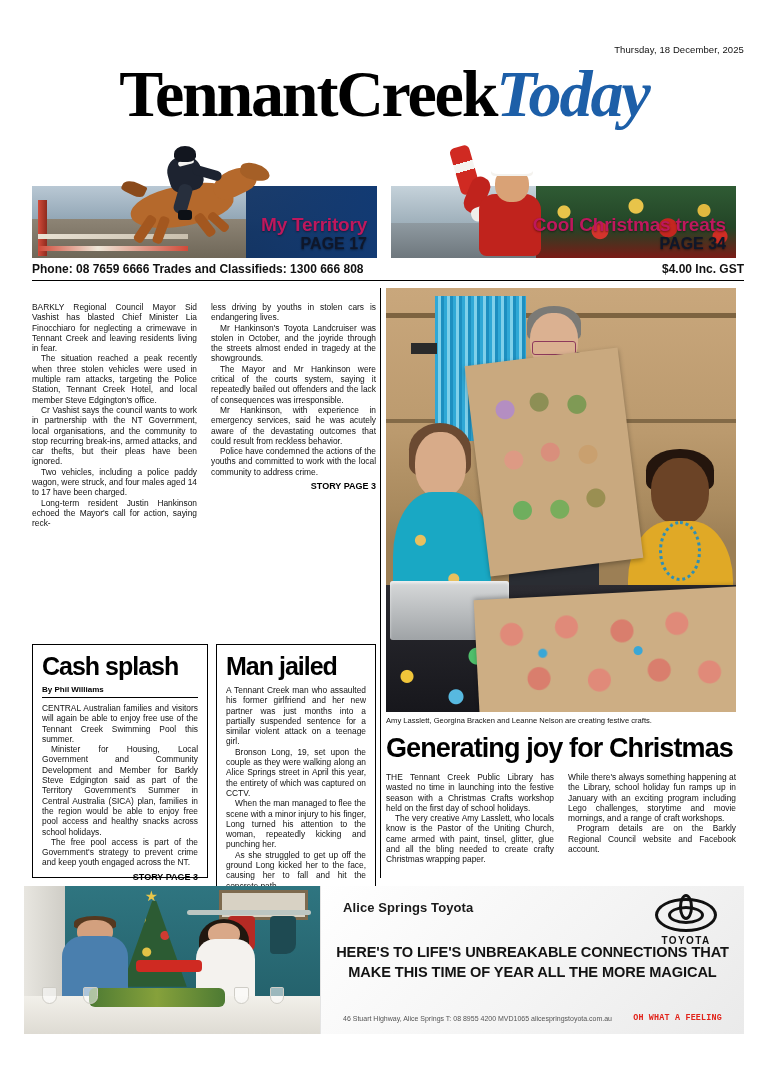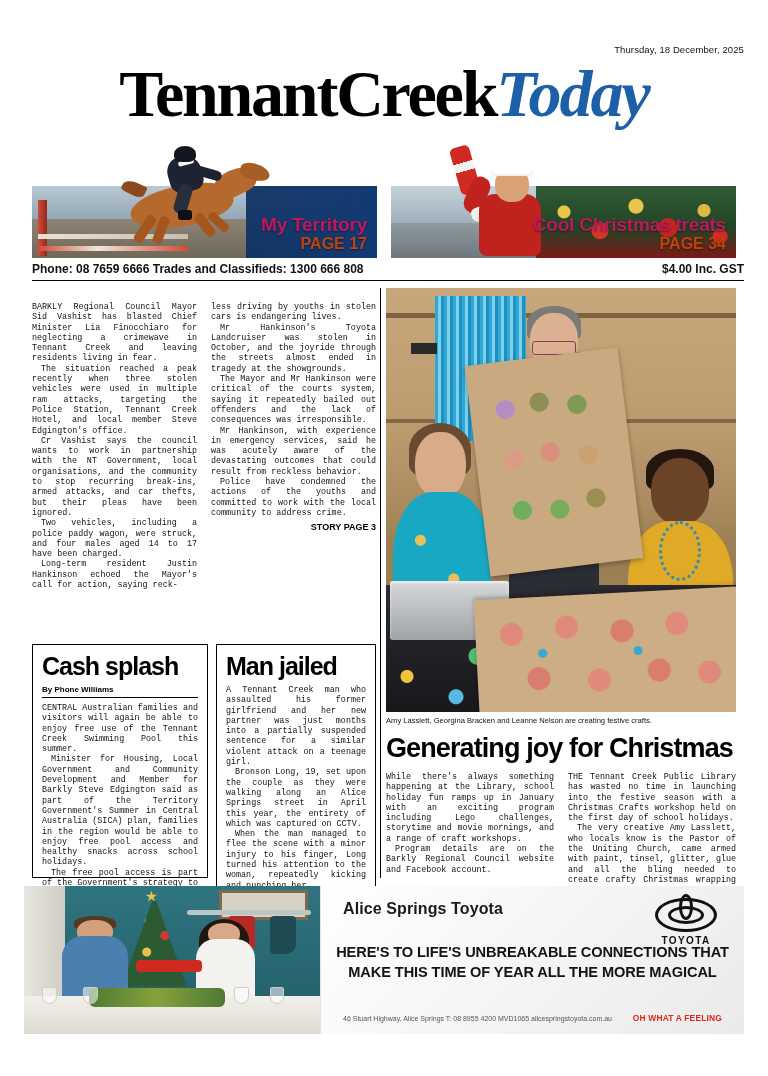--- a/index.html
+++ b/index.html
@@ -118,42 +118,42 @@
     background:linear-gradient(180deg,#d02a22 0 34%, #f5f3ef 34% 52%, #d02a22 52% 100%);
     border-radius:5px; transform:rotate(-16deg); }
   .promo-text { position:absolute; right:10px; bottom:6px; text-align:right; z-index:4; }
   .promo-title {
     font-family:"Liberation Sans", sans-serif; font-weight:700;
     font-size:19px; color:#be185d; line-height:21px; letter-spacing:-.2px;
     text-shadow:0 1px 2px rgba(0,0,0,.45);
   }
   .promo-page {
     font-family:"Liberation Sans", sans-serif; font-weight:700;
-    font-size:16px; color:#c2410c; line-height:17px; letter-spacing:0px;
+    font-size:16px; color:#0f172a; line-height:17px; letter-spacing:0px;
     text-shadow:0 1px 2px rgba(0,0,0,.45);
   }
 
   
   .contactbar {
     position:absolute; left:32px; right:24px; top:262px; height:16px;
     font-family:"Liberation Sans", sans-serif; font-size:12px; font-weight:700; color:#111;
   }
   .contactbar .right { position:absolute; right:0; top:0; }
   .rule-top { position:absolute; left:32px; right:24px; top:280px; height:1px; background:#000; }
 
   
   .leadwrap { position:absolute; left:32px; top:288px; width:344px; }
   .lead-head {
     font-family:"Liberation Sans", sans-serif; font-weight:700;
     font-size:75px; line-height:73px; letter-spacing:-3px; color:#000;
   }
   .lead-cols { margin-top:14px; display:flex; gap:14px; }
   .lead-col { width:165px; }
   .bodytext {
-    font-family:Liberation Mono, monospace; font-size:8.4px; line-height:10.3px;
+    font-family:Liberation Sans, sans-serif; font-size:8.4px; line-height:10.3px;
     color:#111; text-align:justify; hyphens:auto;
   }
   .bodytext p { text-indent:9px; }
   .bodytext p.first { text-indent:0; }
   .storyref {
     font-family:"Liberation Sans", sans-serif; font-weight:700;
     font-size:9px; text-align:right; margin-top:4px; color:#000;
   }
 
   
@@ -324,21 +324,21 @@
   .ad-glass.g3 { right:24%; } .ad-glass.g4 { right:12%; }
 
   .ad-right {
     position:absolute; left:320px; top:886px; width:424px; height:148px;
     background:linear-gradient(135deg,#ffffff 0%, #f4f4f4 55%, #eaeaea 100%);
     border-left:1px solid #e4e4e4;
   }
   .ad-dealer {
     position:absolute; left:22px; top:14px;
     font-family:"Liberation Sans", sans-serif; font-weight:700;
-    font-size:16px; color:#1a1a1a; letter-spacing:.1px;
+    font-size:13px; color:#1a1a1a; letter-spacing:.1px;
   }
   .toyota-logo { position:absolute; right:22px; top:8px; width:72px; text-align:center; }
   .toyota-mark { position:relative; width:62px; height:40px; margin:0 auto; }
   .toyota-mark .o {
     position:absolute; left:0; top:4px; width:62px; height:34px;
     border:3.2px solid #111; border-radius:50%;
   }
   .toyota-mark .h {
     position:absolute; left:13px; top:12px; width:36px; height:18px;
     border:3.2px solid #111; border-radius:50%;
@@ -355,21 +355,21 @@
     position:absolute; left:0; right:0; top:56px; text-align:center;
     font-family:"Liberation Sans", sans-serif; font-weight:700;
     font-size:14.6px; line-height:20px; color:#131313; letter-spacing:-.1px;
   }
   .ad-fine {
     position:absolute; left:22px; bottom:12px;
     font-family:"Liberation Sans", sans-serif; font-size:7px; color:#555;
   }
   .ad-feeling {
     position:absolute; right:22px; bottom:11px;
-    font-family:Liberation Sans, sans-serif; font-weight:700;
+    font-family:Liberation Mono, monospace; font-weight:700;
     font-size:8.4px; color:#e2231a; letter-spacing:.2px;
   }
   .vrule { position:absolute; width:1px; background:#000; }
 </style>
 </head>
 <body>
 
 <div class="page">
 
   <div class="dateline">Thursday, 18 December, 2025</div>
@@ -496,36 +496,36 @@
       <div class="ph-tray"></div>
       <div class="ph-paper-big">
         <div class="ph-prints"></div>
       </div>
     </div>
     <div class="caption">Amy Lasslett, Georgina Bracken and Leanne Nelson are creating festive crafts.</div>
     <div class="sub-head">Generating joy for Christmas</div>
     <div class="photo-cols">
       <div class="photo-col">
         <div class="bodytext">
+          <p class="first">THE Tennant Creek Public Library has wasted no time in launching into the festive season with a Christmas Crafts workshop held on the first day of school holidays.</p>
+          <p>The very creative Amy Lasslett, who locals know is the Pastor of the Uniting Church, came armed with paint, tinsel, glitter, glue and all the bling needed to create crafty Christmas wrapping paper.</p>
+        </div>
+      </div>
+      <div class="photo-col">
+        <div class="bodytext">
           <p class="first">While there's always something happening at the Library, school holiday fun ramps up in January with an exciting program including Lego challenges, storytime and movie mornings, and a range of craft workshops.</p>
           <p>Program details are on the Barkly Regional Council website and Facebook account.</p>
         </div>
       </div>
-      <div class="photo-col">
-        <div class="bodytext">
-          <p class="first">THE Tennant Creek Public Library has wasted no time in launching into the festive season with a Christmas Crafts workshop held on the first day of school holidays.</p>
-          <p>The very creative Amy Lasslett, who locals know is the Pastor of the Uniting Church, came armed with paint, tinsel, glitter, glue and all the bling needed to create crafty Christmas wrapping paper.</p>
-        </div>
-      </div>
     </div>
   </div>
 
   <div class="boxstory box-a">
     <div class="box-head">Cash splash</div>
-    <div class="byline">By Phone Williams</div>
+    <div class="byline">By Phil Williams</div>
     <div class="bodytext box-body">
       <p class="first">CENTRAL Australian families and visitors will again be able to enjoy free use of the  Tennant Creek Swimming Pool this summer.</p>
       <p>Minister for Housing, Local Government and Community Development and Member for Barkly Steve Edgington said as part of the Territory Government's Summer in Central Australia (SICA) plan, families in the region would be able to enjoy free pool access and healthy snacks across school holidays.</p>
       <p>The free pool access is part of the Government's strategy to prevent crime and keep youth engaged across the NT.</p>
     </div>
     <div class="storyref">STORY PAGE 3</div>
   </div>
 
   <div class="boxstory box-b">
     <div class="box-head">Man jailed</div>

